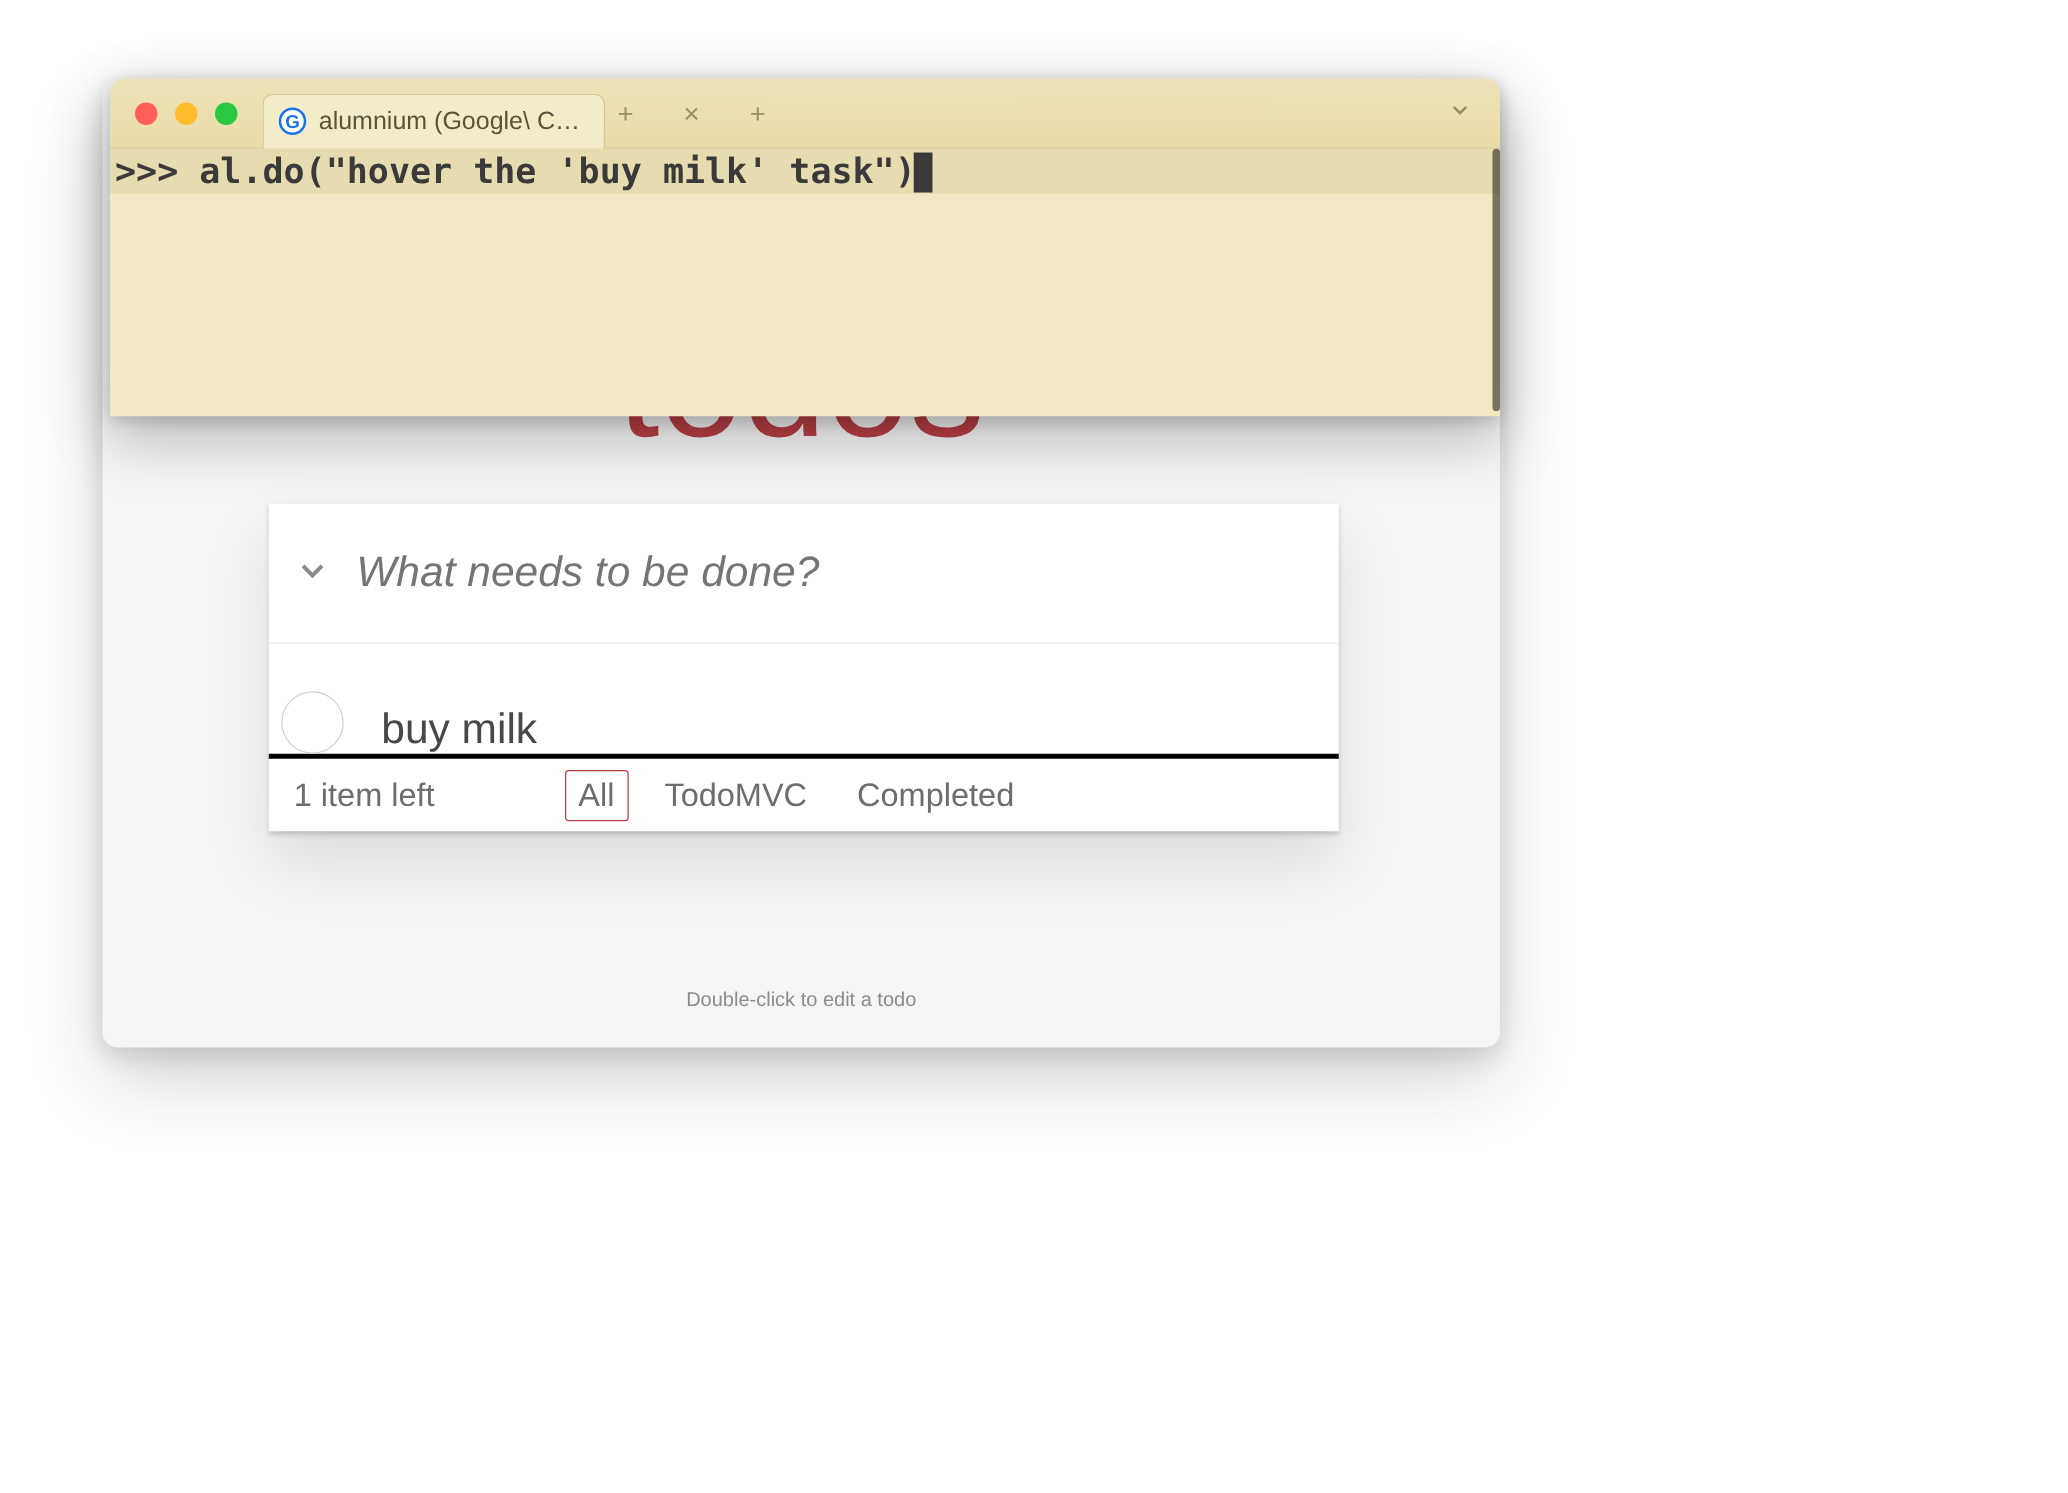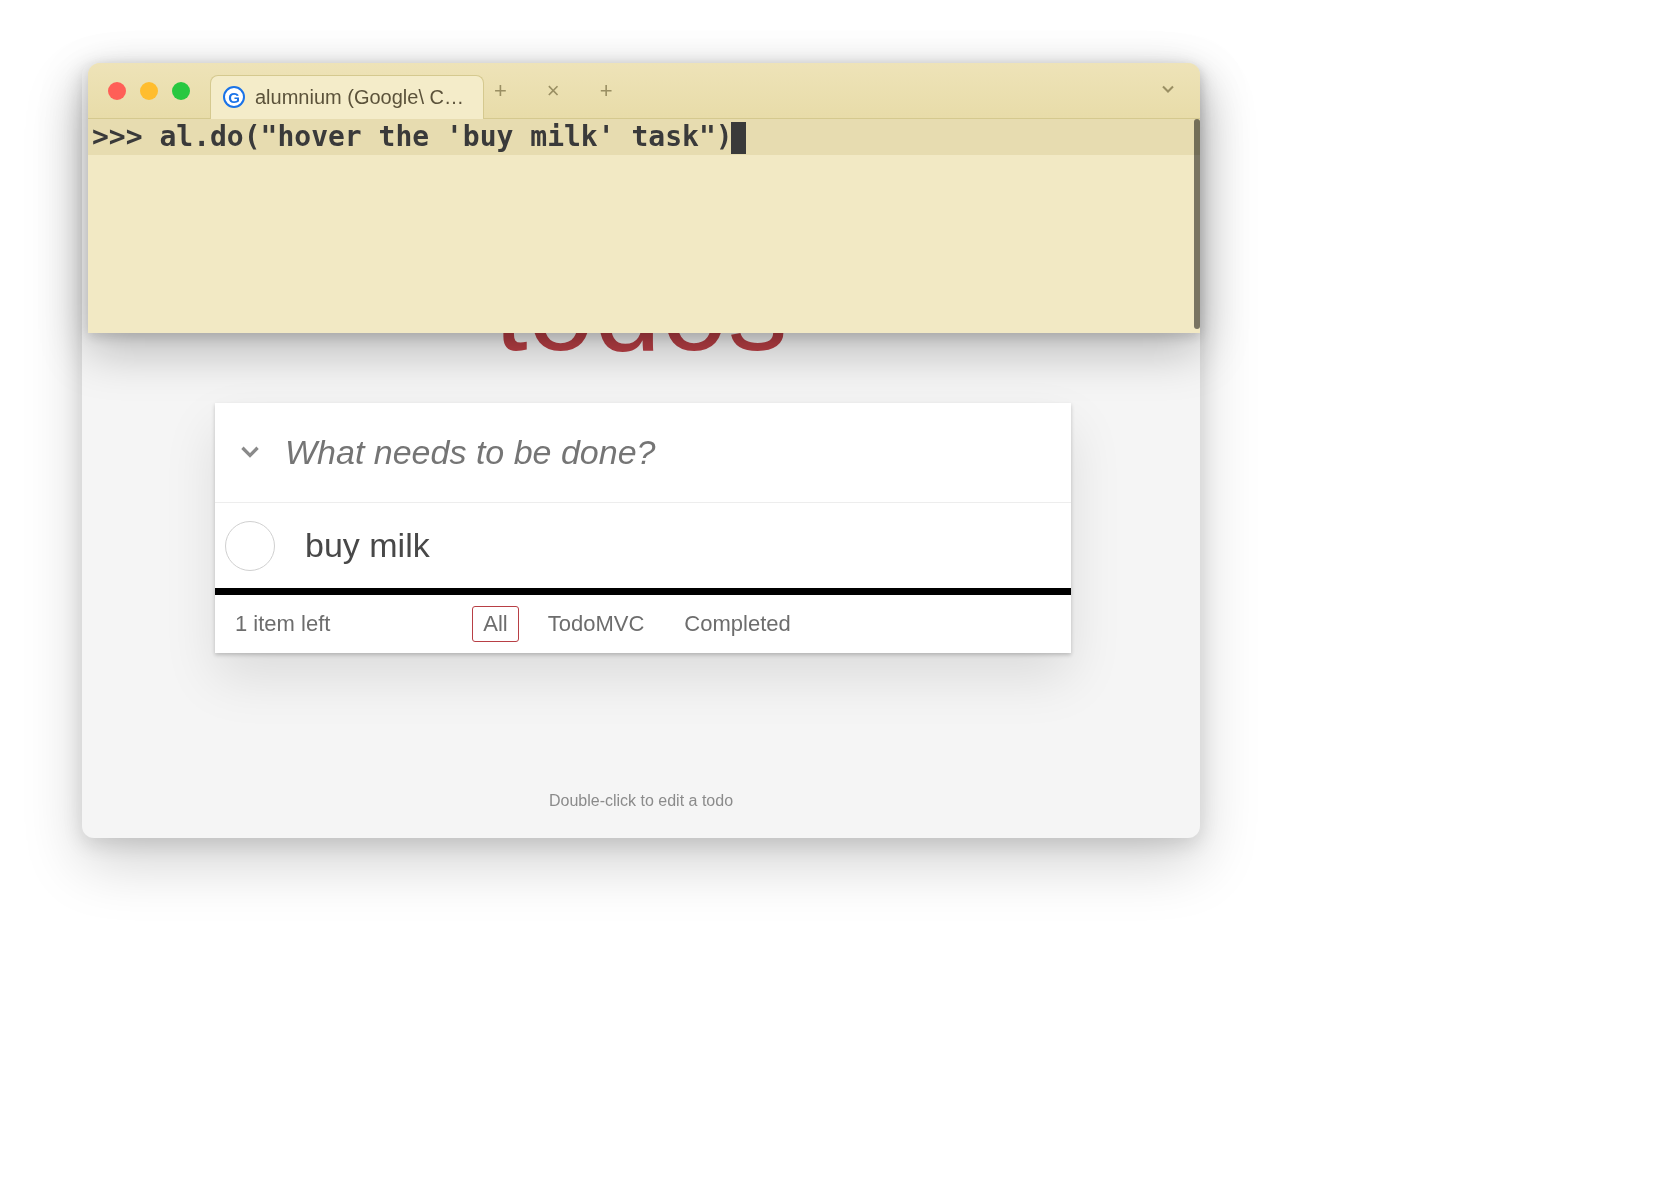--- a/index.html
+++ b/index.html
@@ -66,21 +66,21 @@
     background: #fff;
     box-shadow: 0 1px 1px rgba(0,0,0,0.2);
     border-radius: 0 0 2px 2px;
     margin: 0 12px;
     z-index: -2;
   }
 
   .new-todo-row {
     display: flex;
     align-items: center;
-    height: 100px;
+    height: 112px;
     border-bottom: 1px solid #ededed;
   }
   .toggle-all {
     width: 70px;
     text-align: center;
     cursor: pointer;
   }
   .toggle-all svg { width: 26px; height: 26px; }
   .new-todo {
     flex: 1;
@@ -88,23 +88,23 @@
     outline: none;
     font-size: 34px;
     font-style: italic;
     color: #b0b0b0;
     background: transparent;
     padding-right: 20px;
   }
 
   .todo-item {
     display: flex;
-    align-items: center;
+    align-items: flex-end;
     height: 92px;
-    border-bottom: 7px solid #000000;
+    border-bottom: 4px solid #000000;
   }
   .todo-toggle {
     width: 50px;
     height: 50px;
     margin-left: 10px;
     margin-right: 30px;
     border: 1px solid #d0d0d0;
     border-radius: 50%;
     background: #fff;
     cursor: pointer;
@@ -112,21 +112,21 @@
   .todo-label {
     font-size: 34px;
     font-weight: 300;
     color: #484848;
   }
 
   .footer-row {
     display: flex;
     align-items: center;
     height: 58px;
-    font-size: 22px;
+    font-size: 26px;
     color: #777;
     padding: 0 20px;
     position: relative;
   }
   .footer-count { font-weight: 300; color: #6d6d6d; }
   .filters {
     position: absolute;
     left: 0; right: 12px;
     display: flex;
     justify-content: center;

